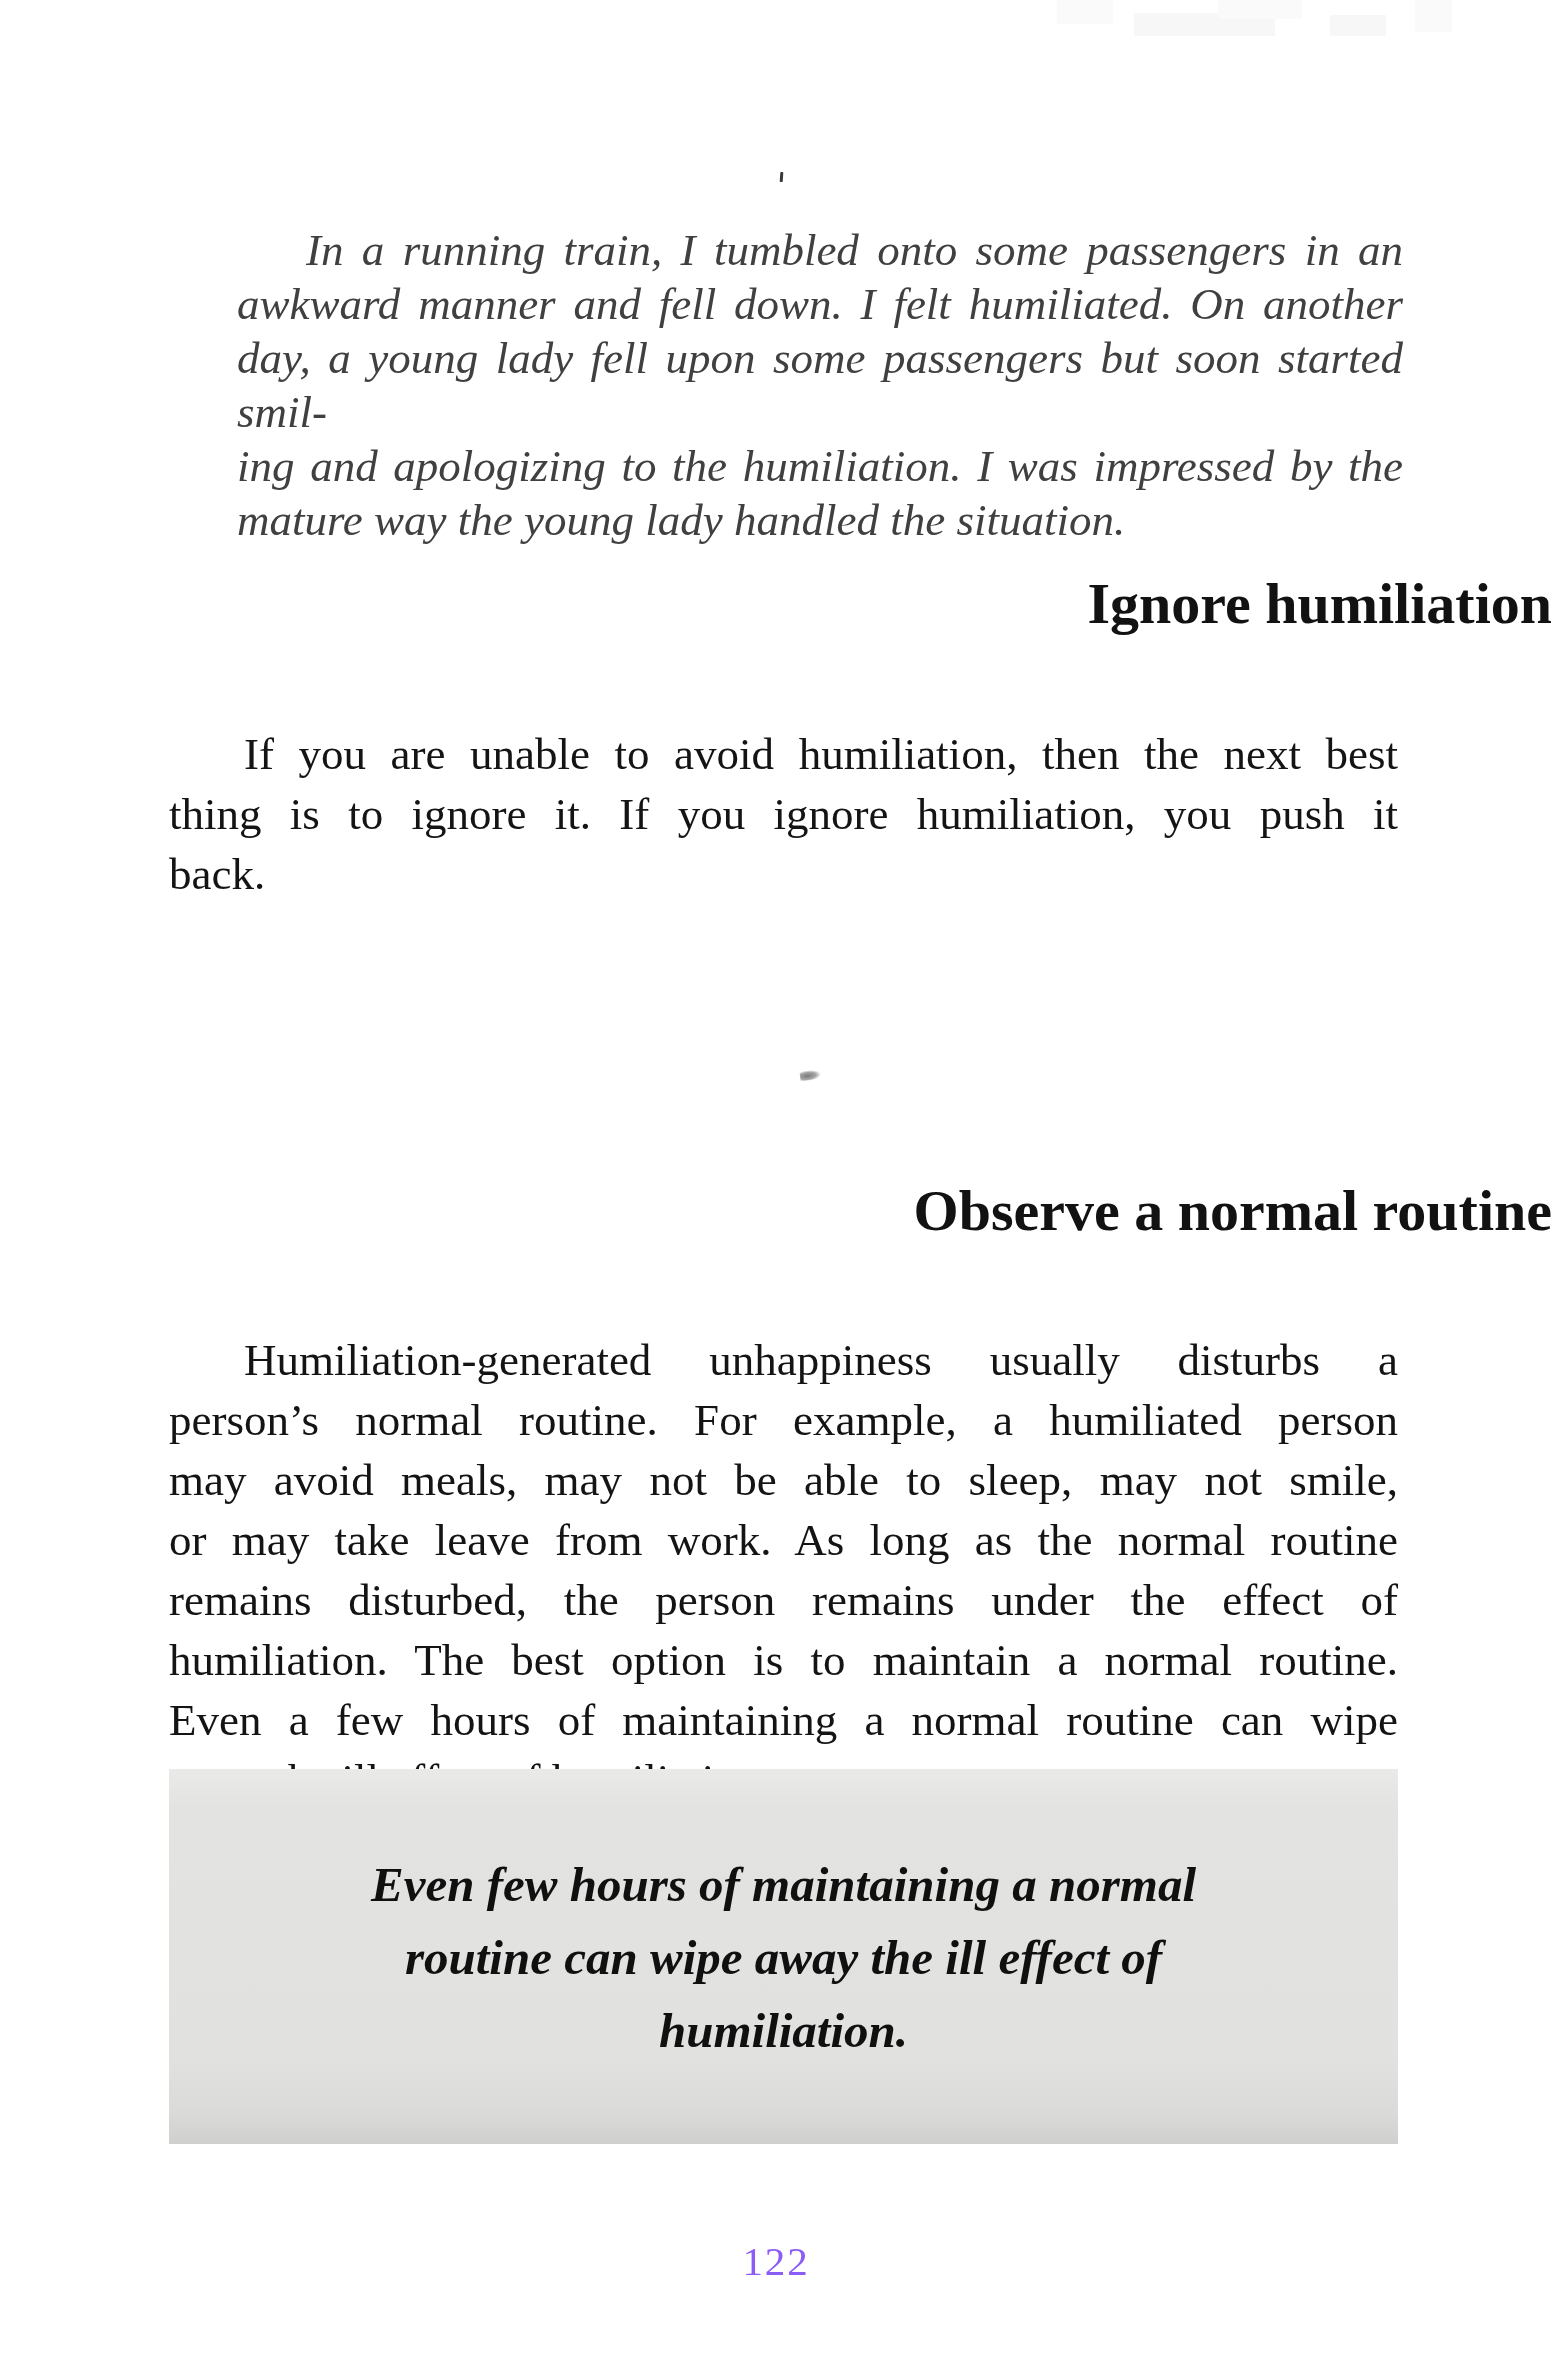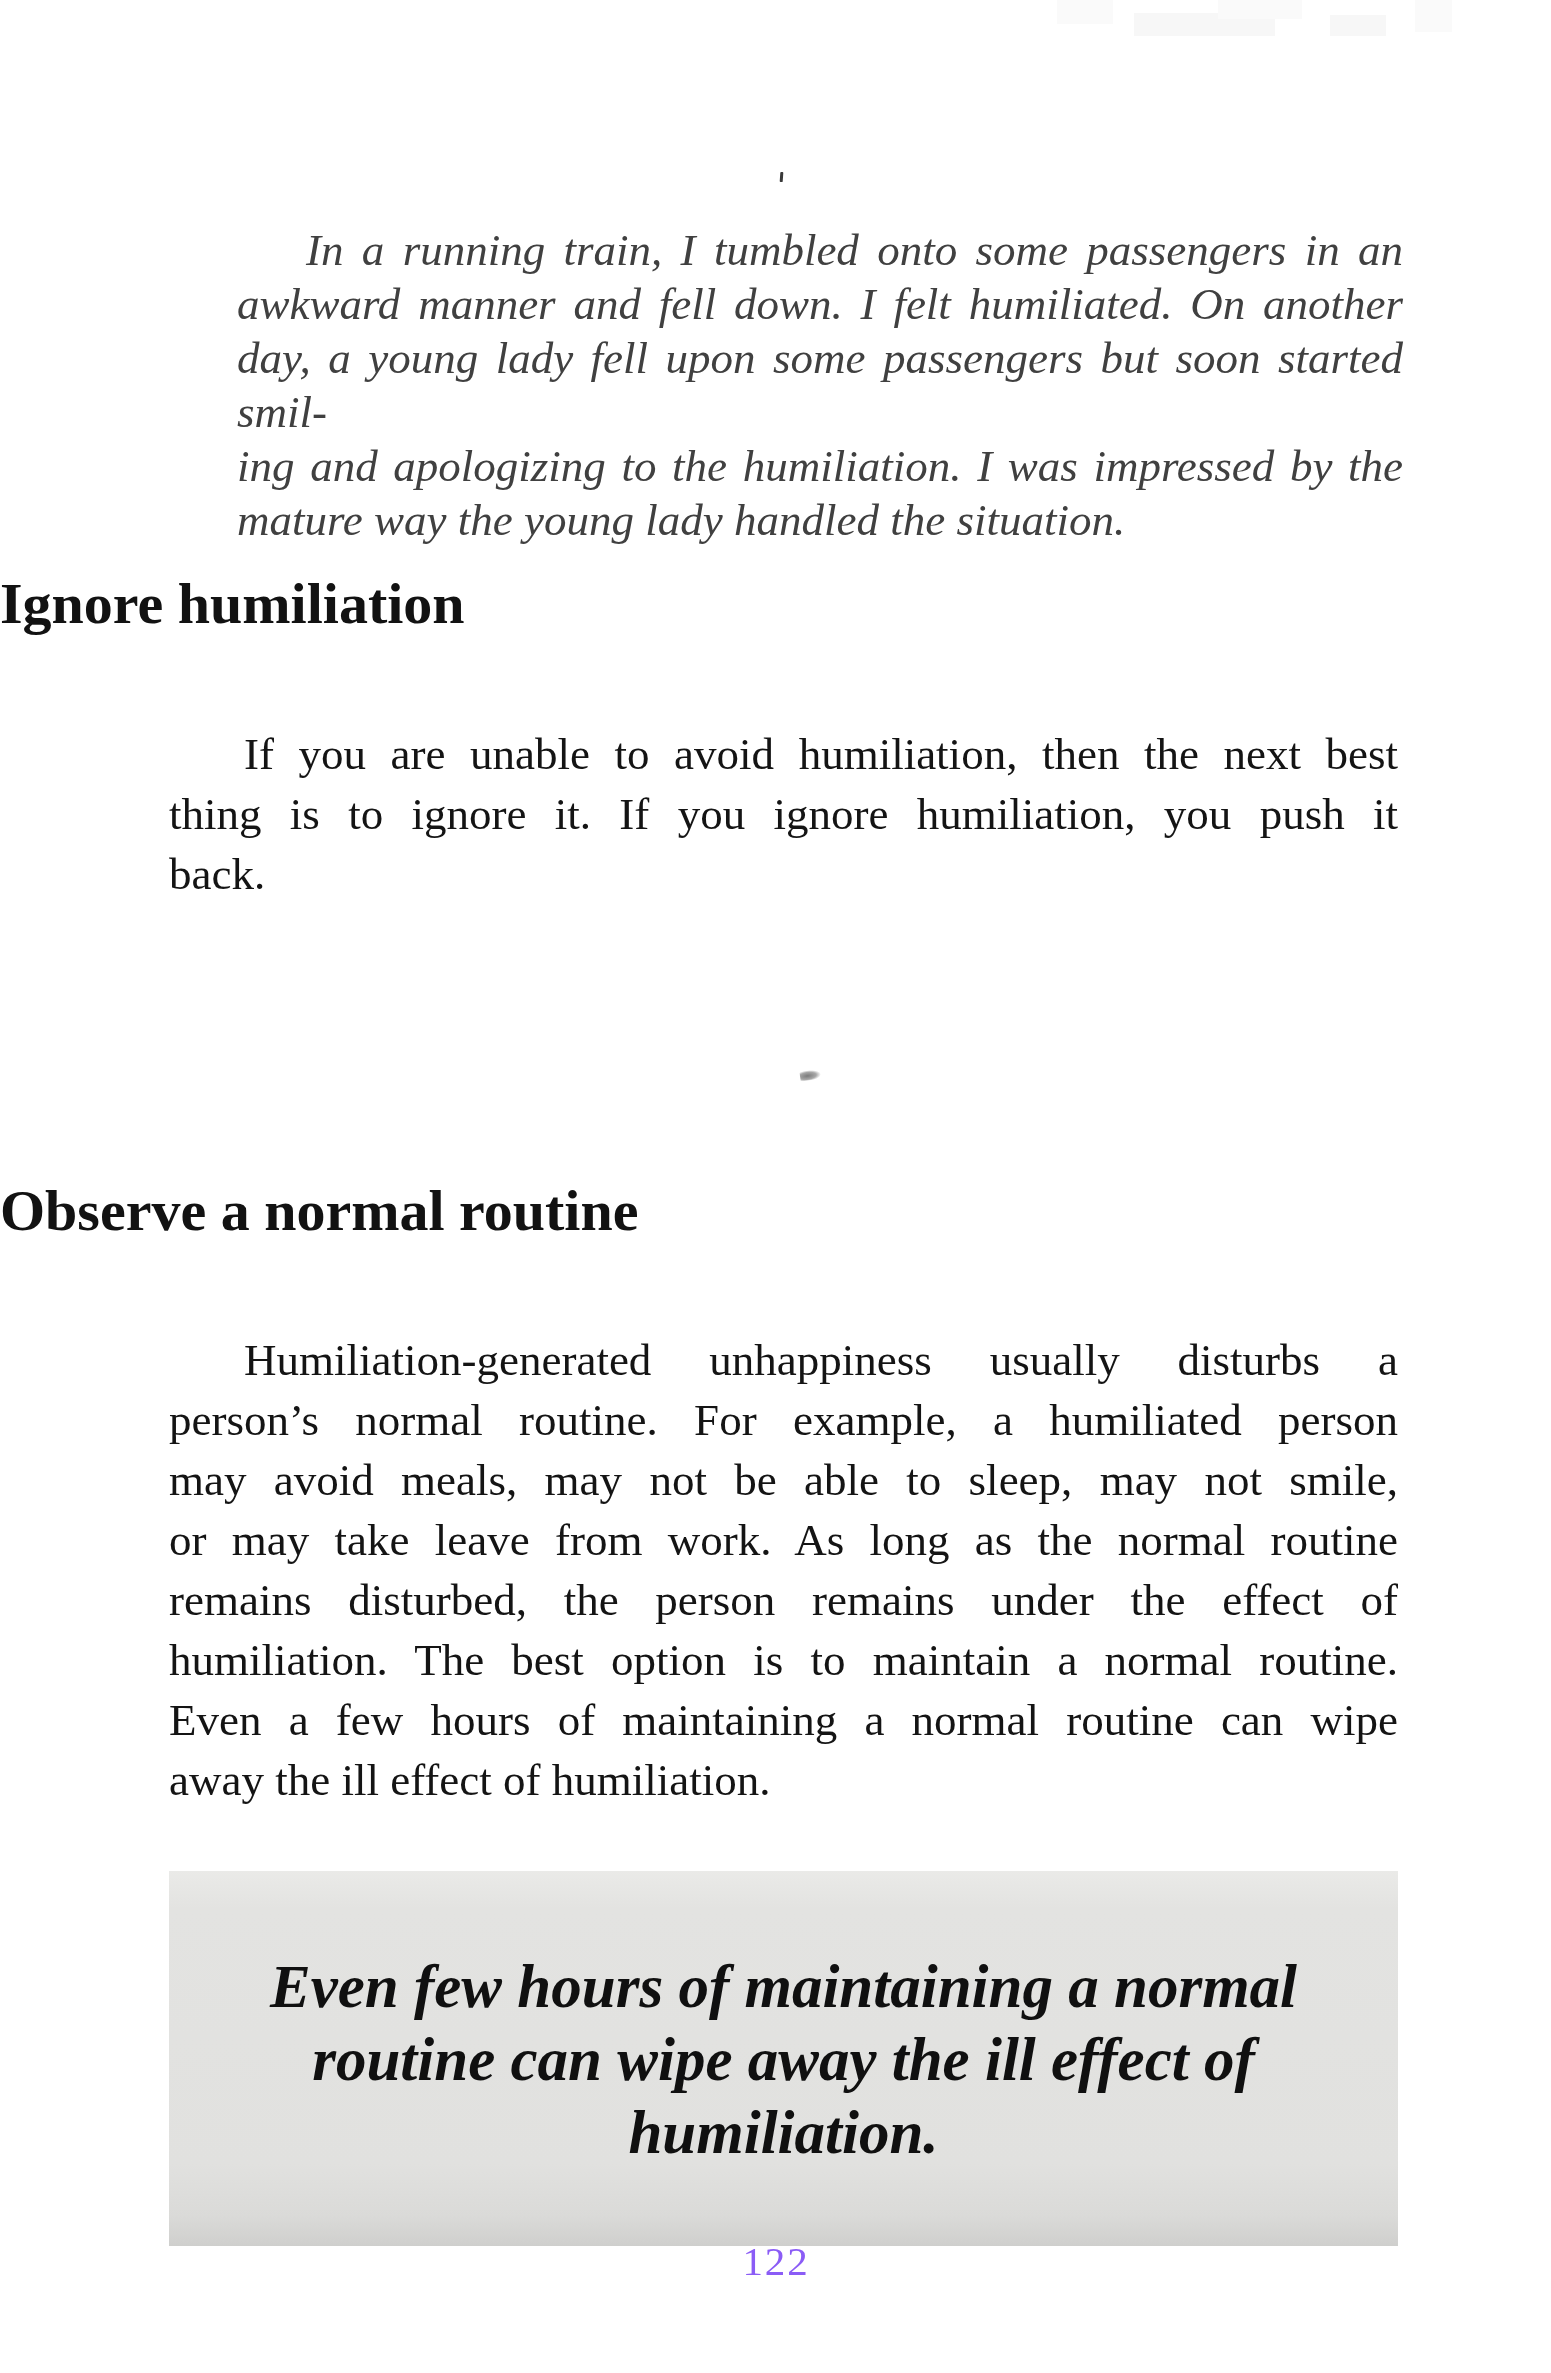--- a/index.html
+++ b/index.html
@@ -33,21 +33,21 @@
     position:absolute;left:237px;top:223px;width:1166px;
     font-style:italic;font-size:45px;line-height:54px;
     color:#404040;
   }
   .quote .line{text-align:justify;text-align-last:justify;}
   .quote .line.indent{padding-left:69px;}
   .quote .line.last{text-align-last:left;}
 
   .section-heading{
     position:absolute;left:0;width:100%;
-    text-align:left;font-weight:bold;font-size:58px;
+    text-align:right;font-weight:bold;font-size:58px;
     color:#121212;white-space:nowrap;
   }
   .heading-1{top:570px;}
   .heading-2{top:1177px;}
 
   .body-para{
     position:absolute;left:169px;width:1229px;
     font-size:45px;line-height:60px;color:#141414;margin-top:48px;
   }
   .para-1{top:676px;}
@@ -58,21 +58,21 @@
 
   .callout{
     position:absolute;left:169px;width:1229px;
     background:linear-gradient(180deg,#eaeae8 0%,#e3e3e1 10%,#e1e1df 78%,#dadad8 92%,#cfcfcd 100%);
     font-weight:bold;font-style:italic;
     color:#101010;
     box-sizing:border-box;
   }
   .callout-1{top:881px;height:204px;padding-top:60px;font-size:47px;}
   .callout-1 .cline{text-align:center;}
-  .callout-2{top:1871px;height:375px;padding-top:79px;font-size:61px;line-height:73px;}
+  .callout-2{top:1769px;height:375px;padding-top:79px;font-size:49px;line-height:73px;}
   .callout-2 .cline{text-align:center;}
 
   .speck{
     position:absolute;left:800px;top:1070px;width:20.6px;height:10.3px;
     background:radial-gradient(ellipse at 35% 55%, #4f4f4f 0%, #8a8a8a 45%, transparent 70%);
     opacity:.75;transform:rotate(-8deg);
   }
 
   .page-number{
     position:absolute;left:0;top:2237px;width:100%;

